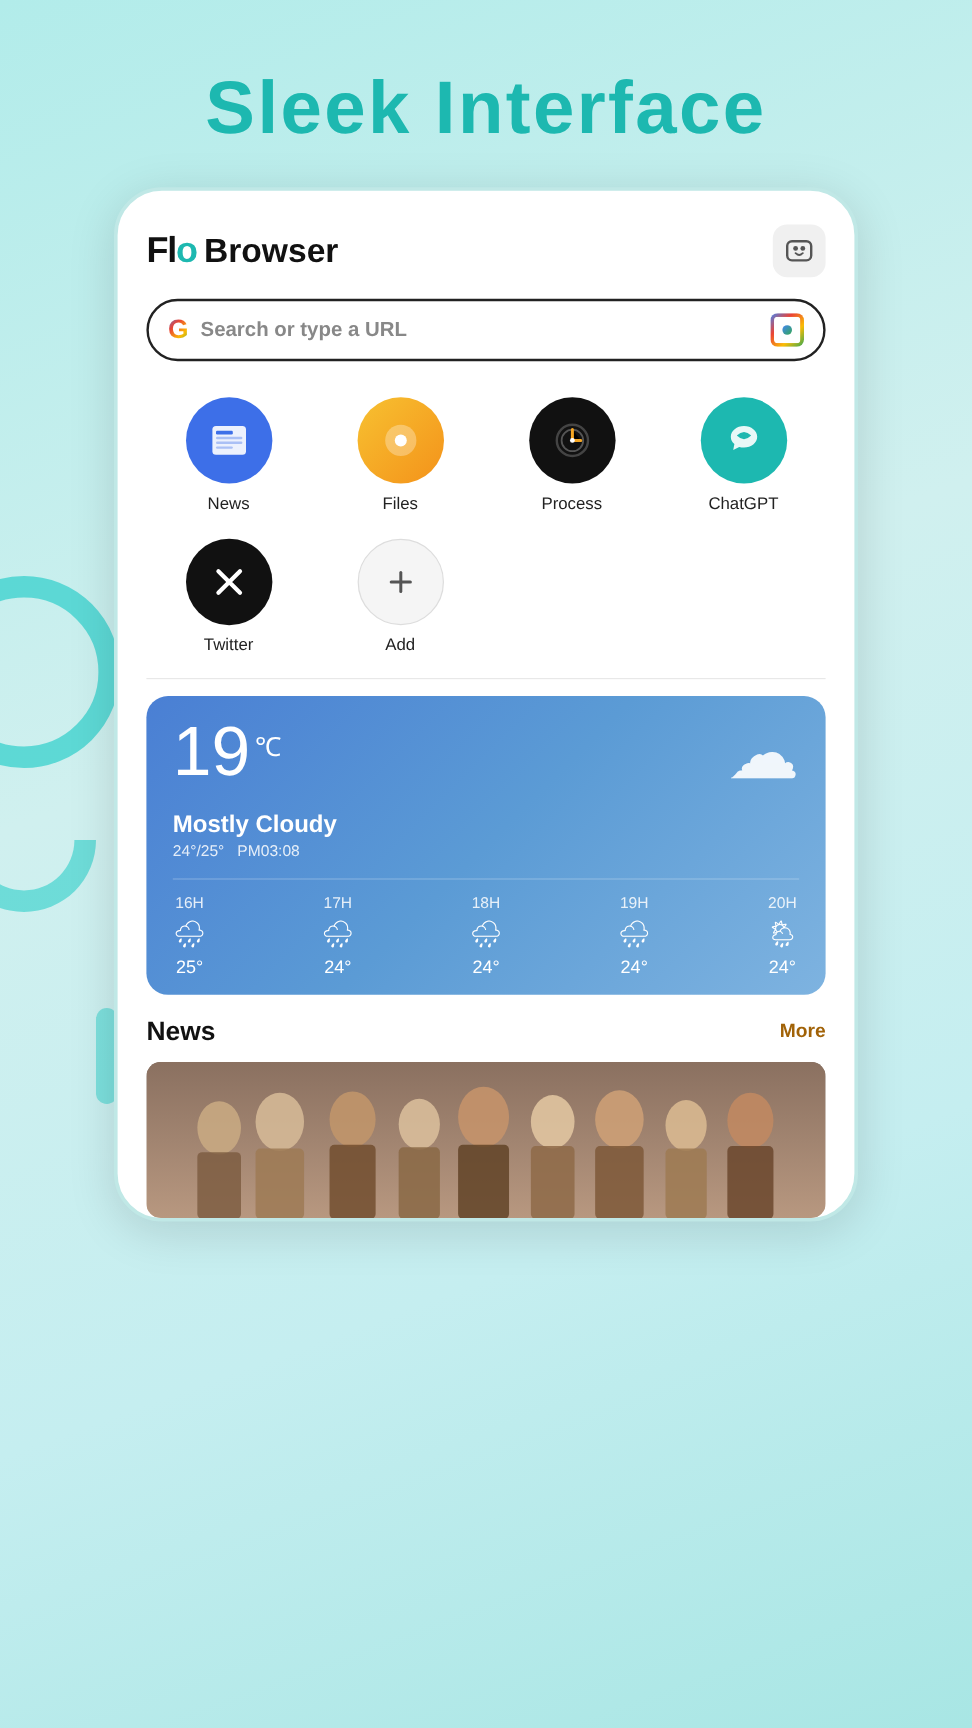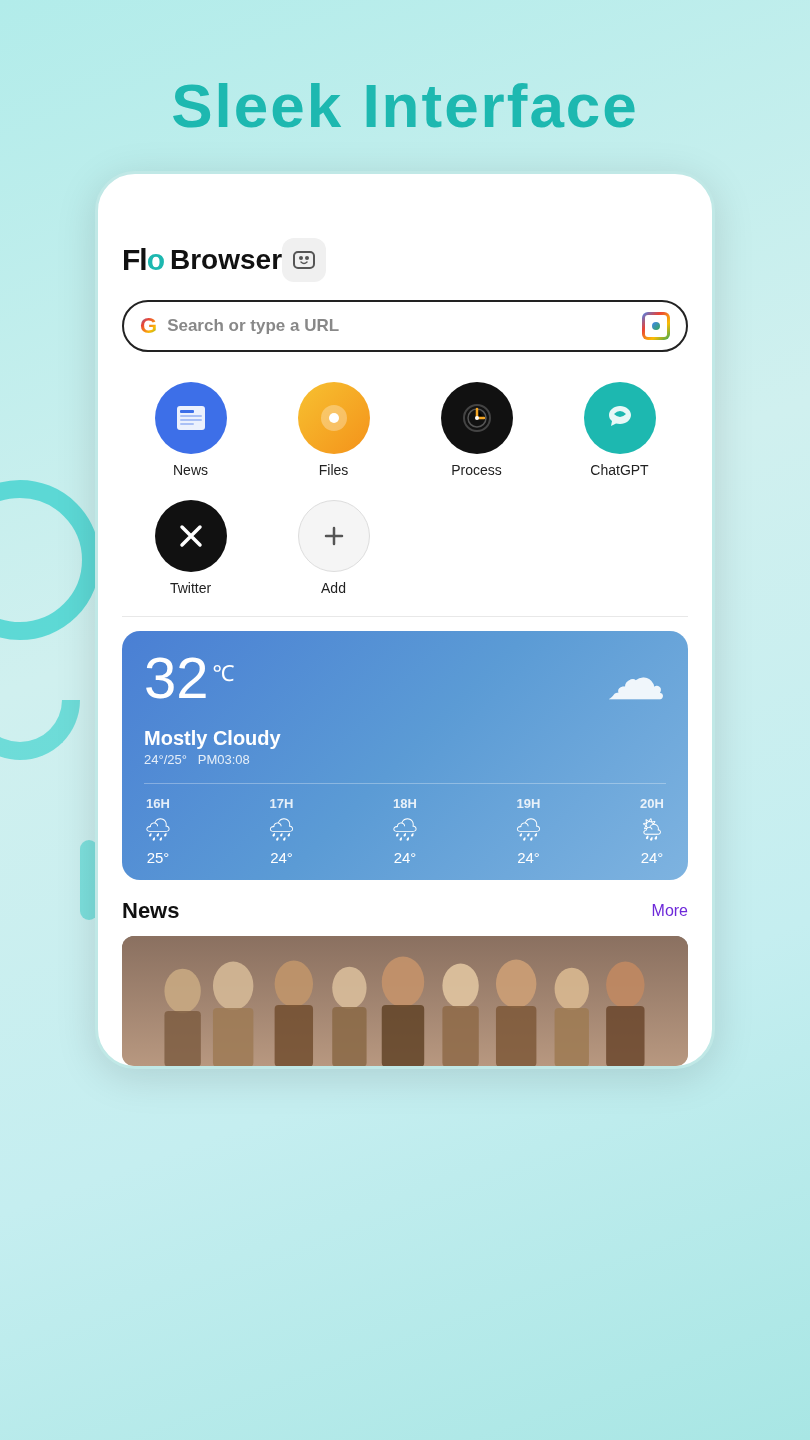--- a/index.html
+++ b/index.html
@@ -40,21 +40,21 @@
       top: 840px;
       width: 18px;
       height: 80px;
       background: #2ecfca;
       border-radius: 9px;
       opacity: 0.5;
     }
 
     .headline {
       text-align: center;
-      padding-top: 70px;
+      padding-top: 55px;
       padding-bottom: 30px;
     }
     .headline-line1 {
       font-size: 62px;
       font-weight: 900;
       color: #1db8b0;
       letter-spacing: 2px;
     }
     .headline-line2 {
       font-size: 52px;
@@ -72,22 +72,22 @@
       border: 3px solid #c0e8e6;
       box-shadow: 0 8px 40px rgba(0,0,0,0.13);
       overflow: hidden;
       padding: 28px 24px 0 24px;
     }
 
     
     .browser-header {
       display: flex;
       align-items: center;
+      justify-content: space-between;
       margin-bottom: 18px;
-      margin-top: 36px;
     }
     .logo-area {
       display: flex;
       align-items: center;
       gap: 6px;
     }
     .logo-flo {
       font-size: 30px;
       font-weight: 900;
       color: #111;
@@ -254,21 +254,20 @@
     }
     .hourly-item {
       display: flex;
       flex-direction: column;
       align-items: center;
       gap: 6px;
     }
     .hourly-time {
       font-size: 13px;
       opacity: 0.85;
-      font-weight: bold;
     }
     .hourly-icon {
       font-size: 22px;
     }
     .hourly-temp {
       font-size: 15px;
       font-weight: 500;
     }
 
     
@@ -281,22 +280,22 @@
       align-items: center;
       margin-bottom: 12px;
     }
     .news-title {
       font-size: 22px;
       font-weight: 700;
       color: #111;
     }
     .news-more {
       font-size: 16px;
-      color: #6d28d9;
-      font-weight: 400;
+      color: #a16207;
+      font-weight: 700;
     }
     .news-image {
       width: 100%;
       height: 130px;
       background: linear-gradient(135deg, #8e7b6e, #b8a090, #d4bfb0);
       border-radius: 12px;
       overflow: hidden;
       display: flex;
       align-items: flex-end;
     }
@@ -414,21 +413,21 @@
       <span class="icon-label">Add</span>
     </div>
   </div>
 
   <hr class="divider">
 
   <div class="weather-card">
     <div class="weather-main">
       <div>
         <div style="display:flex;align-items:flex-start;gap:4px">
-          <span class="weather-temp">32</span>
+          <span class="weather-temp">19</span>
           <span style="font-size:22px;margin-top:8px;">℃</span>
         </div>
         <div class="weather-desc">
           <div class="weather-condition">Mostly Cloudy</div>
           <div class="weather-details">
             <span>24°/25°</span>
             &nbsp;
             <span>PM03:08</span>
           </div>
         </div>

